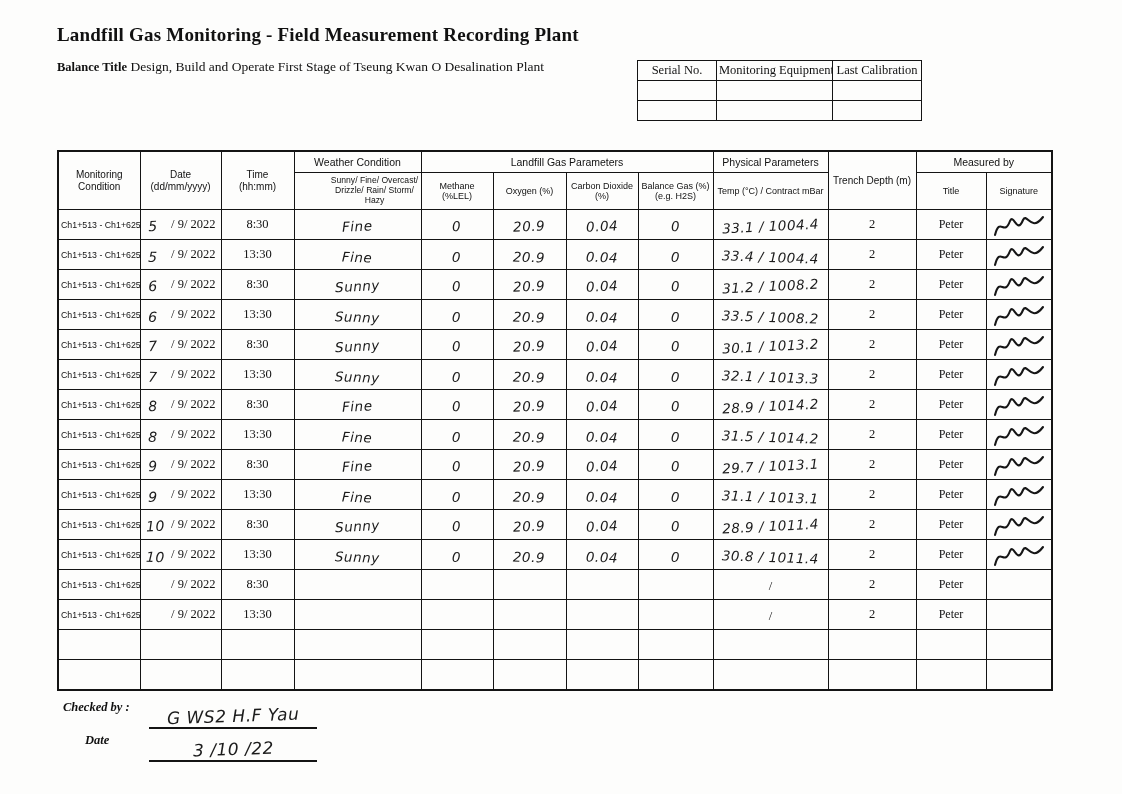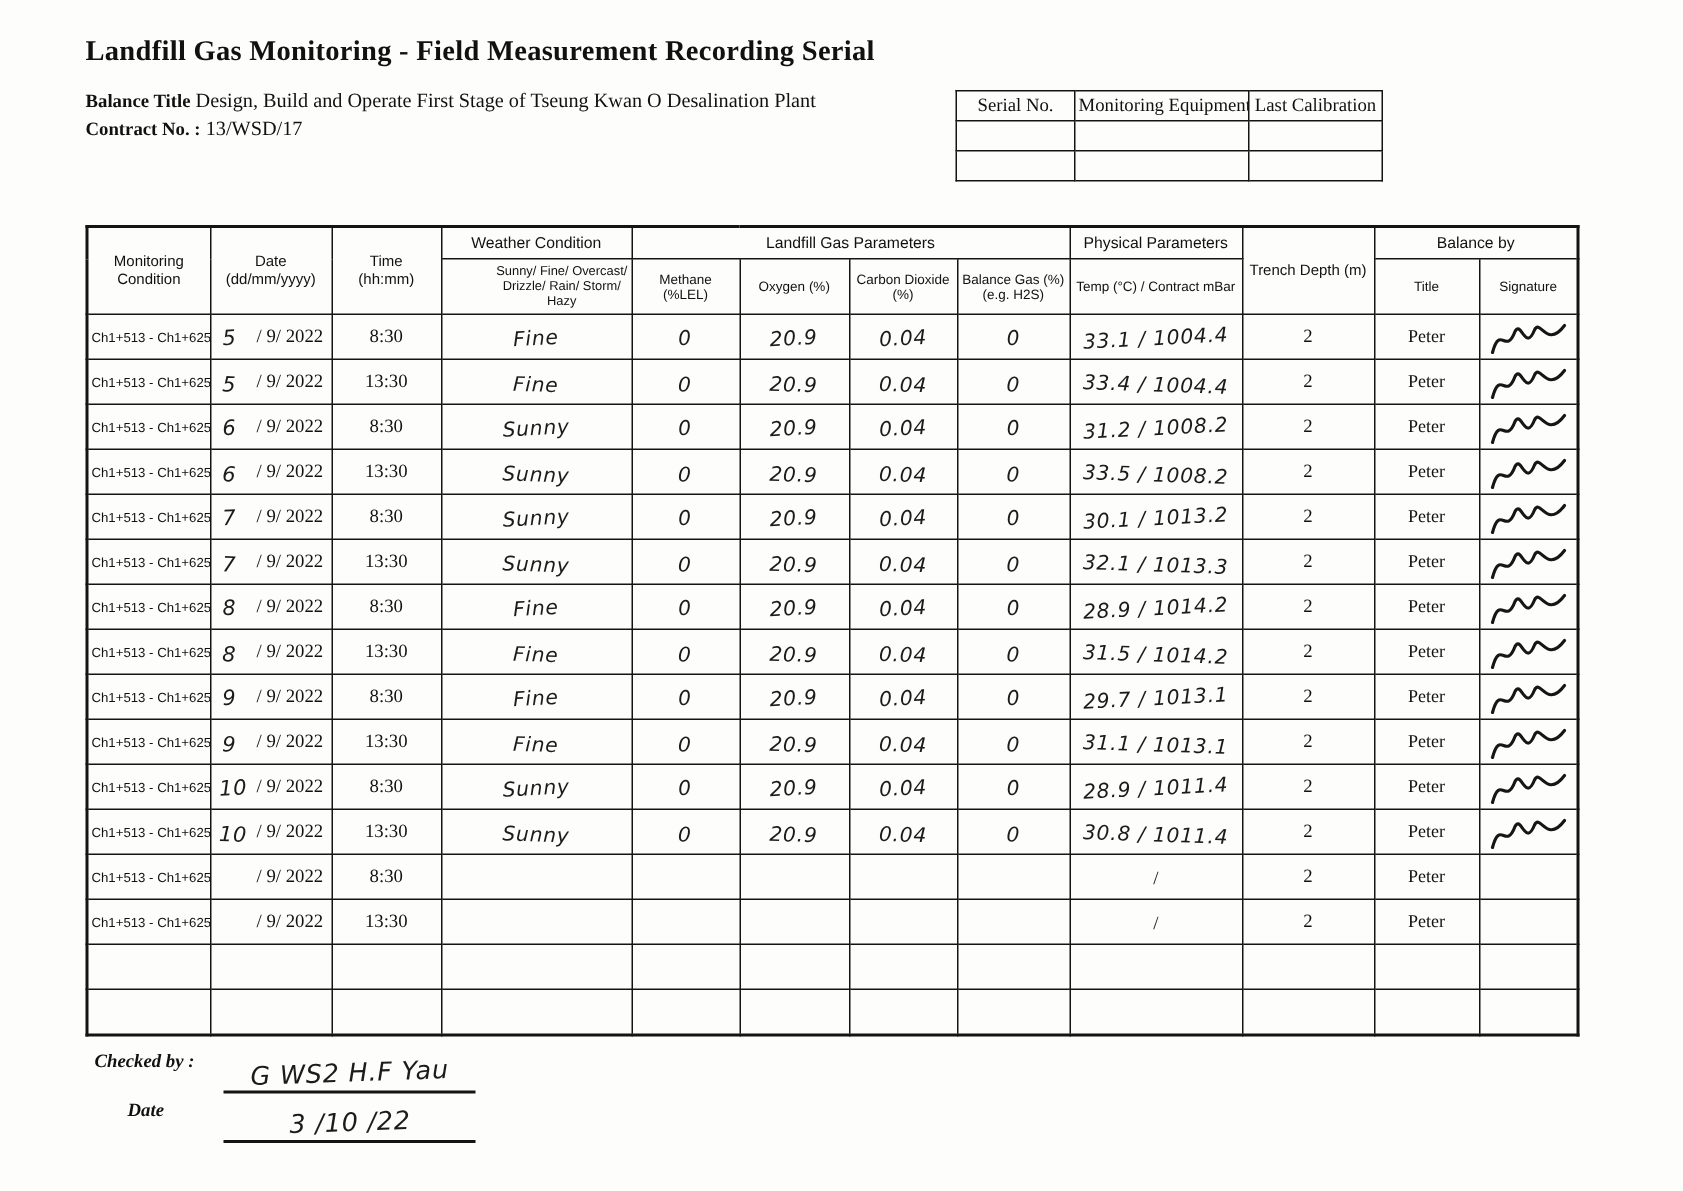--- a/index.html
+++ b/index.html
@@ -82,28 +82,24 @@
     align-items:flex-end;justify-content:center;
   }
   .hw-lg{font-size:17px;transform:rotate(-2deg);white-space:nowrap;}
 </style>
 </head>
 <body>
 
 <div class="page">
 
   <div class="doc-header">
-    <h1 class="doc-title">Landfill Gas Monitoring - Field Measurement Recording Serial</h1>
+    <h1 class="doc-title">Landfill Gas Monitoring - Field Measurement Recording Plant</h1>
     <p class="contract-line">
       <span class="lbl">Balance Title</span>
       <span>Design, Build and Operate First Stage of Tseung Kwan O Desalination Plant</span>
-    </p>
-    <p class="contract-line">
-      <span class="lbl">Contract No. :</span>
-      <span>13/WSD/17</span>
     </p>
   </div>
 
   <table class="equip-table">
     <colgroup>
         <col style="width:79px">
         <col style="width:116px">
         <col style="width:89px">
       </colgroup>
     <thead>
@@ -147,21 +143,21 @@
         <th rowspan="2" class="rowspan2">Monitoring
 Condition</th>
         <th rowspan="2" class="rowspan2">Date
 (dd/mm/yyyy)</th>
         <th rowspan="2" class="rowspan2">Time
 (hh:mm)</th>
         <th>Weather Condition</th>
         <th colspan="4">Landfill Gas Parameters</th>
         <th>Physical Parameters</th>
         <th rowspan="2" class="rowspan2">Trench Depth (m)</th>
-        <th colspan="2">Balance by</th>
+        <th colspan="2">Measured by</th>
       </tr>
       <tr class="h2">
         <th class="weather-sub pre">Sunny/ Fine/ Overcast/
 Drizzle/ Rain/ Storm/ Hazy</th>
         <th>Methane (%LEL)</th>
         <th>Oxygen (%)</th>
         <th class="pre">Carbon Dioxide
 (%)</th>
         <th class="pre">Balance Gas (%)
 (e.g. H2S)</th>

